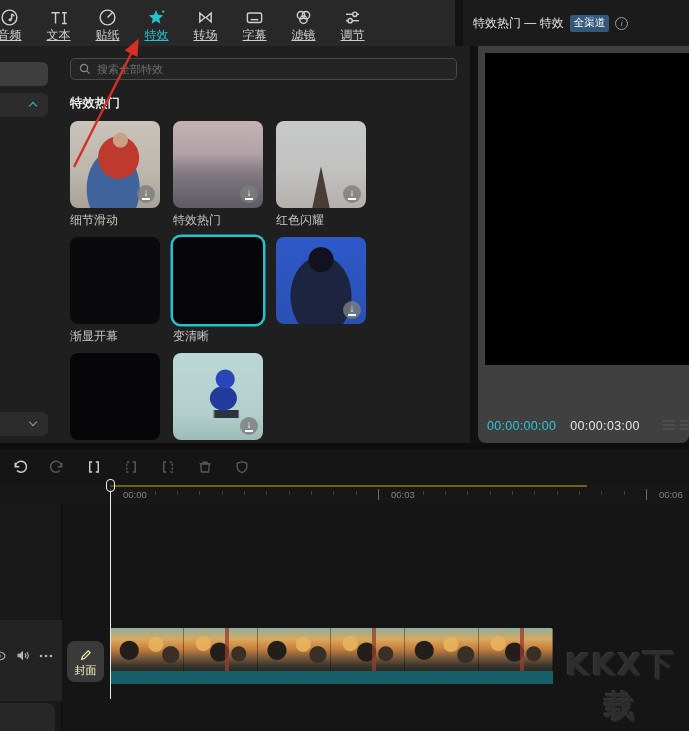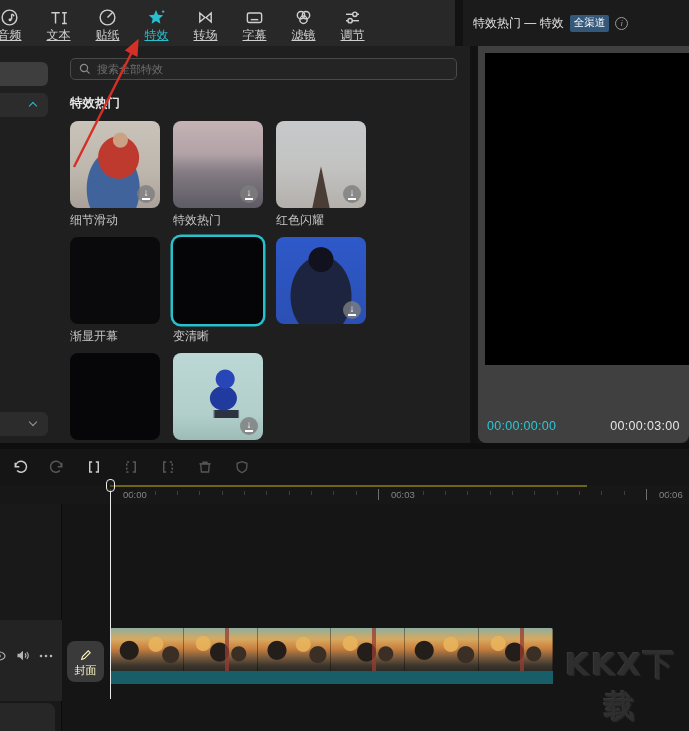--- a/index.html
+++ b/index.html
@@ -72,21 +72,21 @@
   .t9 { background:
     radial-gradient(circle at 58% 30%, #2846b8 0 9px, rgba(40,70,184,0) 10px),
     radial-gradient(ellipse at 56% 52%, #203a9e 0 13px, rgba(32,58,158,0) 14px),
     linear-gradient(90deg, transparent 44%, rgba(20,24,40,.85) 47% 72%, transparent 74%) 0 72%/100% 8px no-repeat,
     linear-gradient(180deg,#bcd8d6 0%,#b2cfcb 70%,#9dbcb8 100%); }
   
   .preview-panel { position:relative; width:211px; background:#404040; border-radius:0 0 8px 8px; }
   .video { position:absolute; left:7px; top:7px; width:204px; height:312px; background:#000; }
   .time-row { position:absolute; left:9px; bottom:10px; display:flex; align-items:center; gap:14px; font-size:12.5px; letter-spacing:.3px; }
   .time-cur { color:#2bc7d4; }
-  .time-dur { color:#e5e5e5;margin-left:40px; }
+  .time-dur { color:#e5e5e5; }
   .view-icons { display:flex; gap:5px; margin-left:8px; }
   .stack-ico { width:13px; height:12px; background:repeating-linear-gradient(#4c4c4c 0 2px, transparent 2px 4px); }
   
   .bottom { position:absolute; left:0; top:443px; width:689px; height:288px; background:#151515; }
   .hgap { height:6px; background:#0e0e0e; }
   .tl-toolbar { height:36px; display:flex; align-items:center; gap:17px; padding-left:10px; }
   .tl-tool { width:20px; height:20px; display:flex; align-items:center; justify-content:center; color:#cdcdcd; cursor:pointer; }
   .tl-tool.dim { color:#575757; }
   .ruler { position:relative; height:19px; background:#171717; cursor:pointer; }
   .ruler::before { content:""; position:absolute; left:110px; top:0; width:477px; height:2px; background:#6f6414; }

